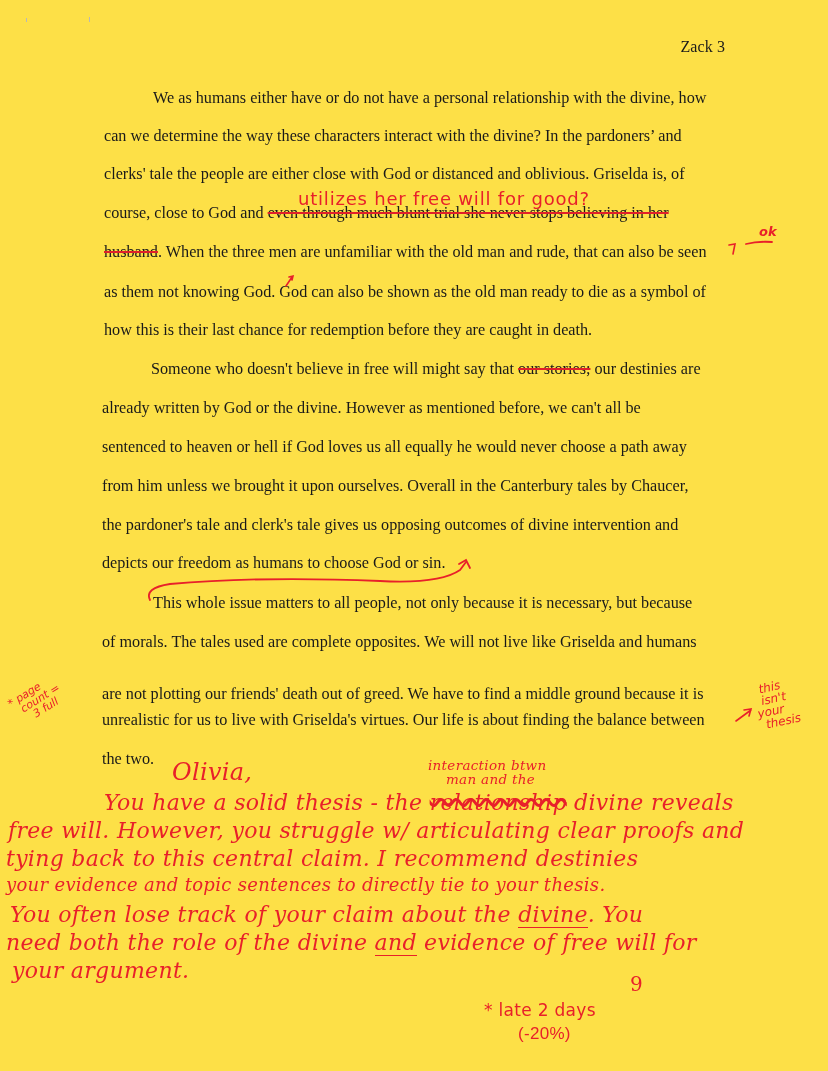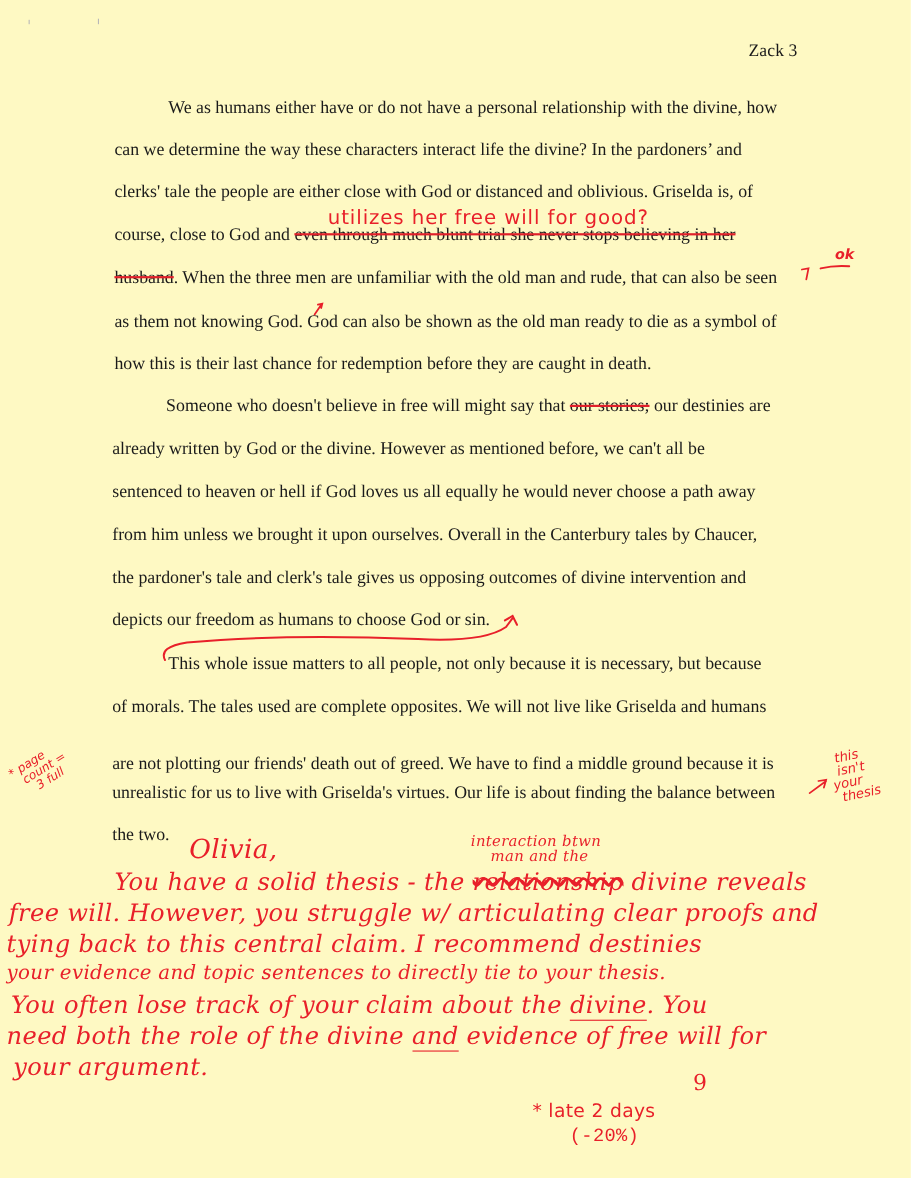--- a/index.html
+++ b/index.html
@@ -12,21 +12,21 @@
       height: 1071px;
       position: relative;
       overflow: hidden;
       font-family: "Liberation Serif", "DejaVu Serif", serif;
       color: #1a1a1a;
     }
     .page {
       position: absolute;
       left: 0; top: 0;
       width: 828px; height: 1071px;
-      background: #fef9c3;
+      background: #fde047;
     }
     .scan-mark {
       position: absolute;
       width: 1px;
       background: #b8b8b8;
     }
     .header {
       position: absolute;
       top: 38px;
       right: 103px;
@@ -85,21 +85,21 @@
 <body>
 
 <div class="page">
 
   <div class="scan-mark" style="left:26px;top:18px;height:4px;"></div>
   <div class="scan-mark" style="left:89px;top:17px;height:5px;"></div>
 
   <div class="header">Zack 3</div>
 
   <div class="line indent" style="top:88px;">We as humans either have or do not have a personal relationship with the divine, how</div>
-  <div class="line" style="top:126px;">can we determine the way these characters interact life the divine? In the pardoners’ and</div>
+  <div class="line" style="top:126px;">can we determine the way these characters interact with the divine? In the pardoners’ and</div>
   <div class="line" style="top:164px;">clerks' tale the people are either close with God or distanced and oblivious. Griselda is, of</div>
   <div class="line" style="top:203px;">
     <span>course, close to God and </span><span class="strike">even through much blunt trial she never stops believing in her</span>
   </div>
   <div class="line" style="top:242px;">
     <span class="strike">husband</span><span>. When the three men are unfamiliar with the old man and rude, that can also be seen</span>
   </div>
   <div class="line" style="top:282px;">as them not knowing God. God can also be shown as the old man ready to die as a symbol of</div>
   <div class="line" style="top:320px;">how this is their last chance for redemption before they are caught in death.</div>
 
@@ -168,15 +168,15 @@
     <span>You often lose track of your claim about the </span><span class="underline-ink">divine</span><span>. You</span>
   </div>
   <div class="hand" style="left:6px;top:930px;font-size:22px;">
     <span>need both the role of the divine </span><span class="underline-ink">and</span><span> evidence of free will for</span>
   </div>
   <div class="hand" style="left:12px;top:958px;font-size:22px;">your argument.</div>
 
   <div class="hand" style="left:630px;top:972px;font-size:20px;font-style:normal;">9</div>
 
   <div class="hand" style="left:484px;top:1000px;font-size:17px;font-style:normal;font-family:'DejaVu Sans', sans-serif;">* late 2 days</div>
-  <div class="hand" style="left:518px;top:1024px;font-size:17px;font-style:normal;font-family:Liberation Mono, monospace;">(-20%)</div>
+  <div class="hand" style="left:518px;top:1024px;font-size:17px;font-style:normal;font-family:Liberation Sans, sans-serif;">(-20%)</div>
 
 </div>
 
 </body></html>

